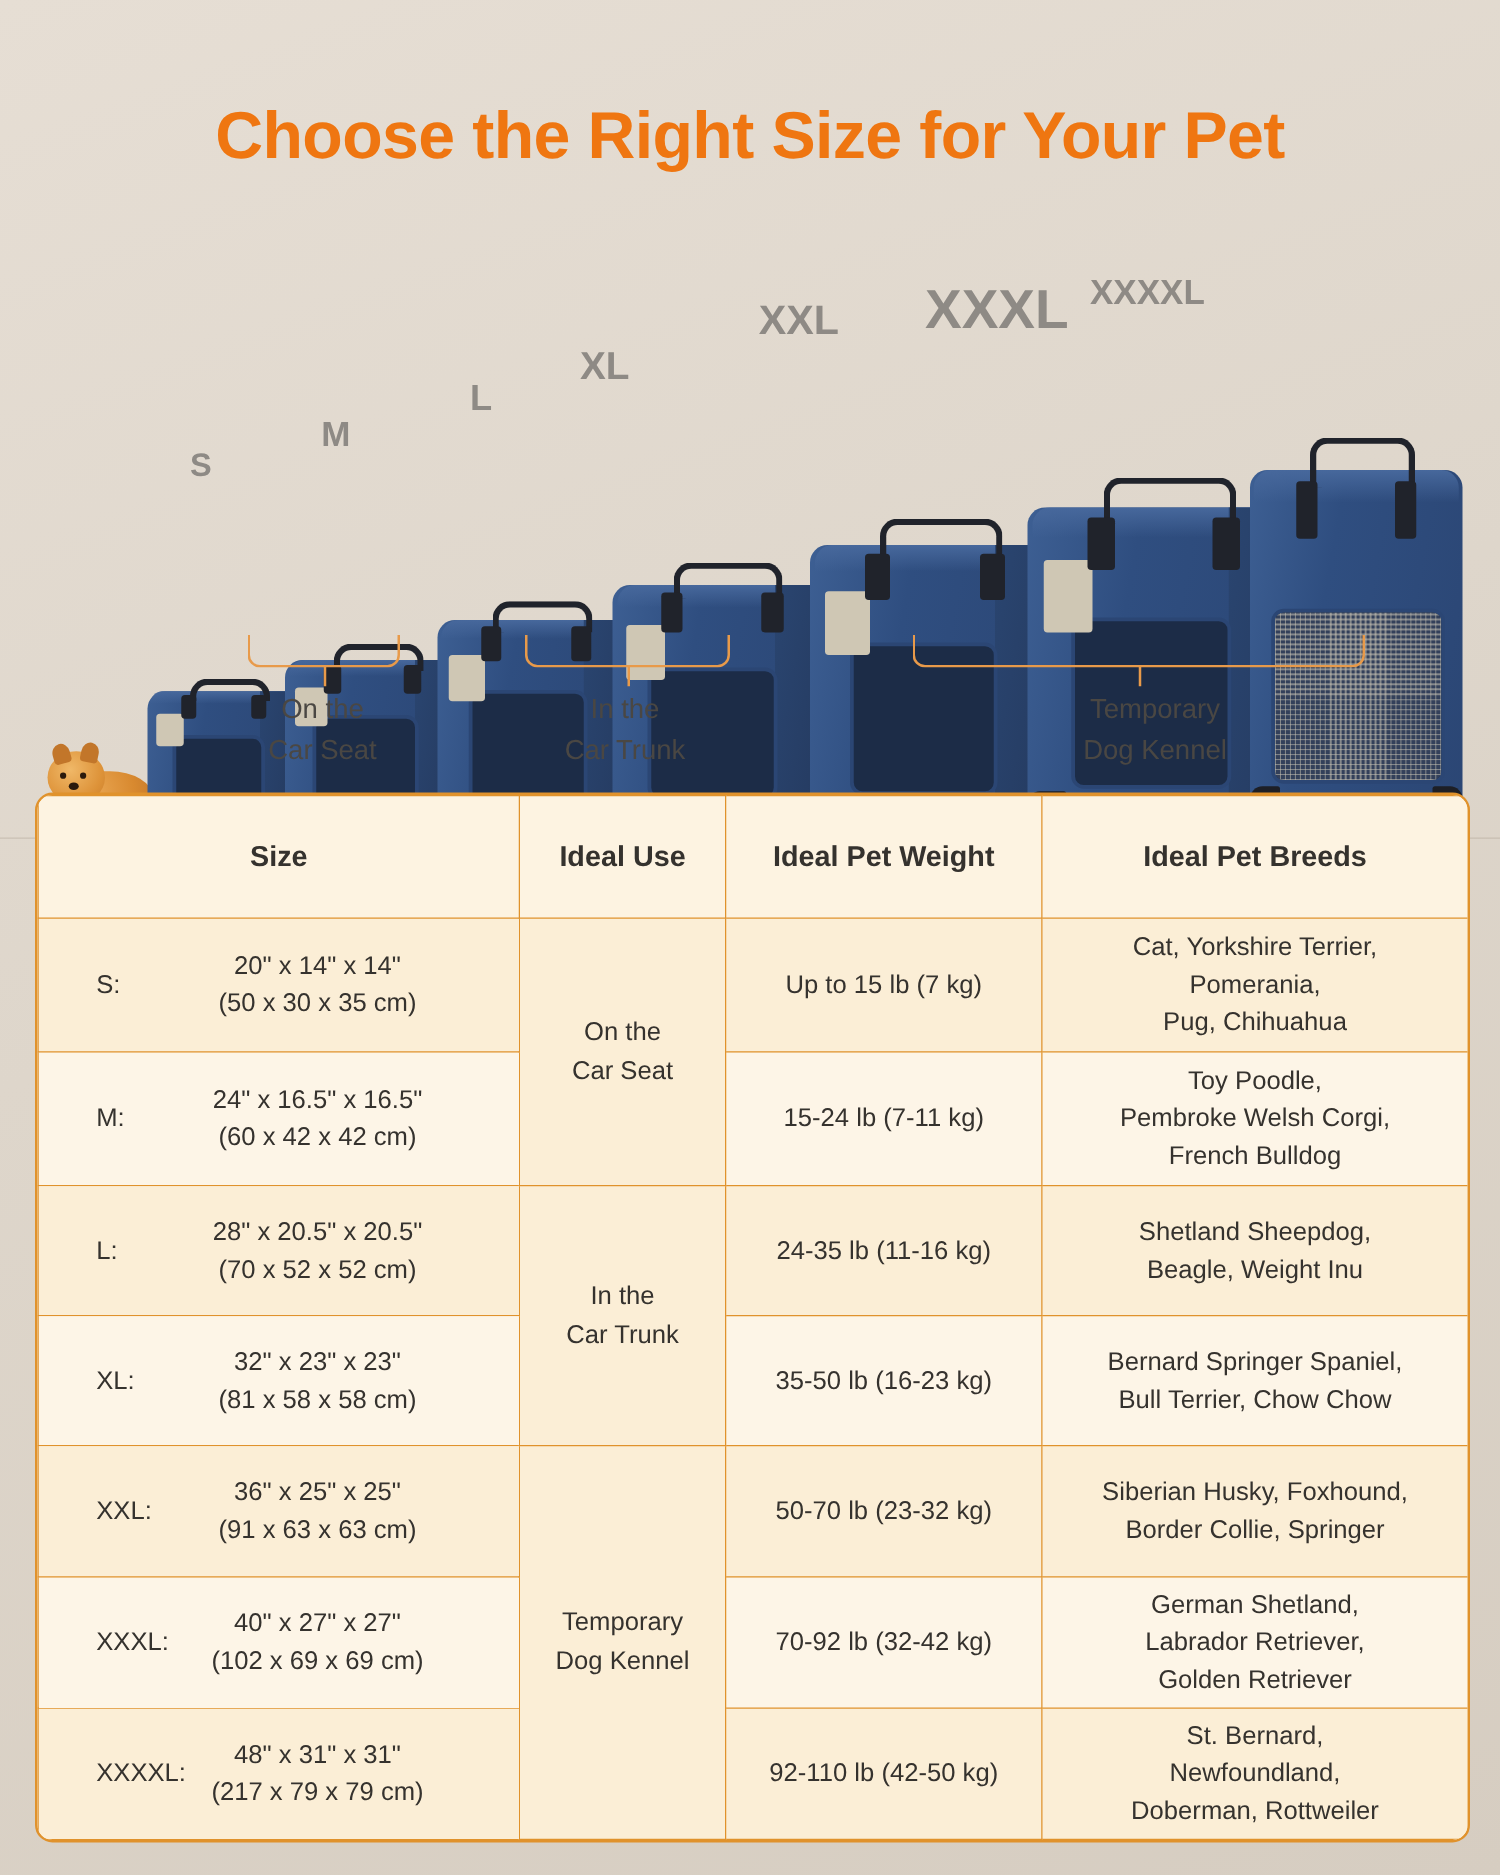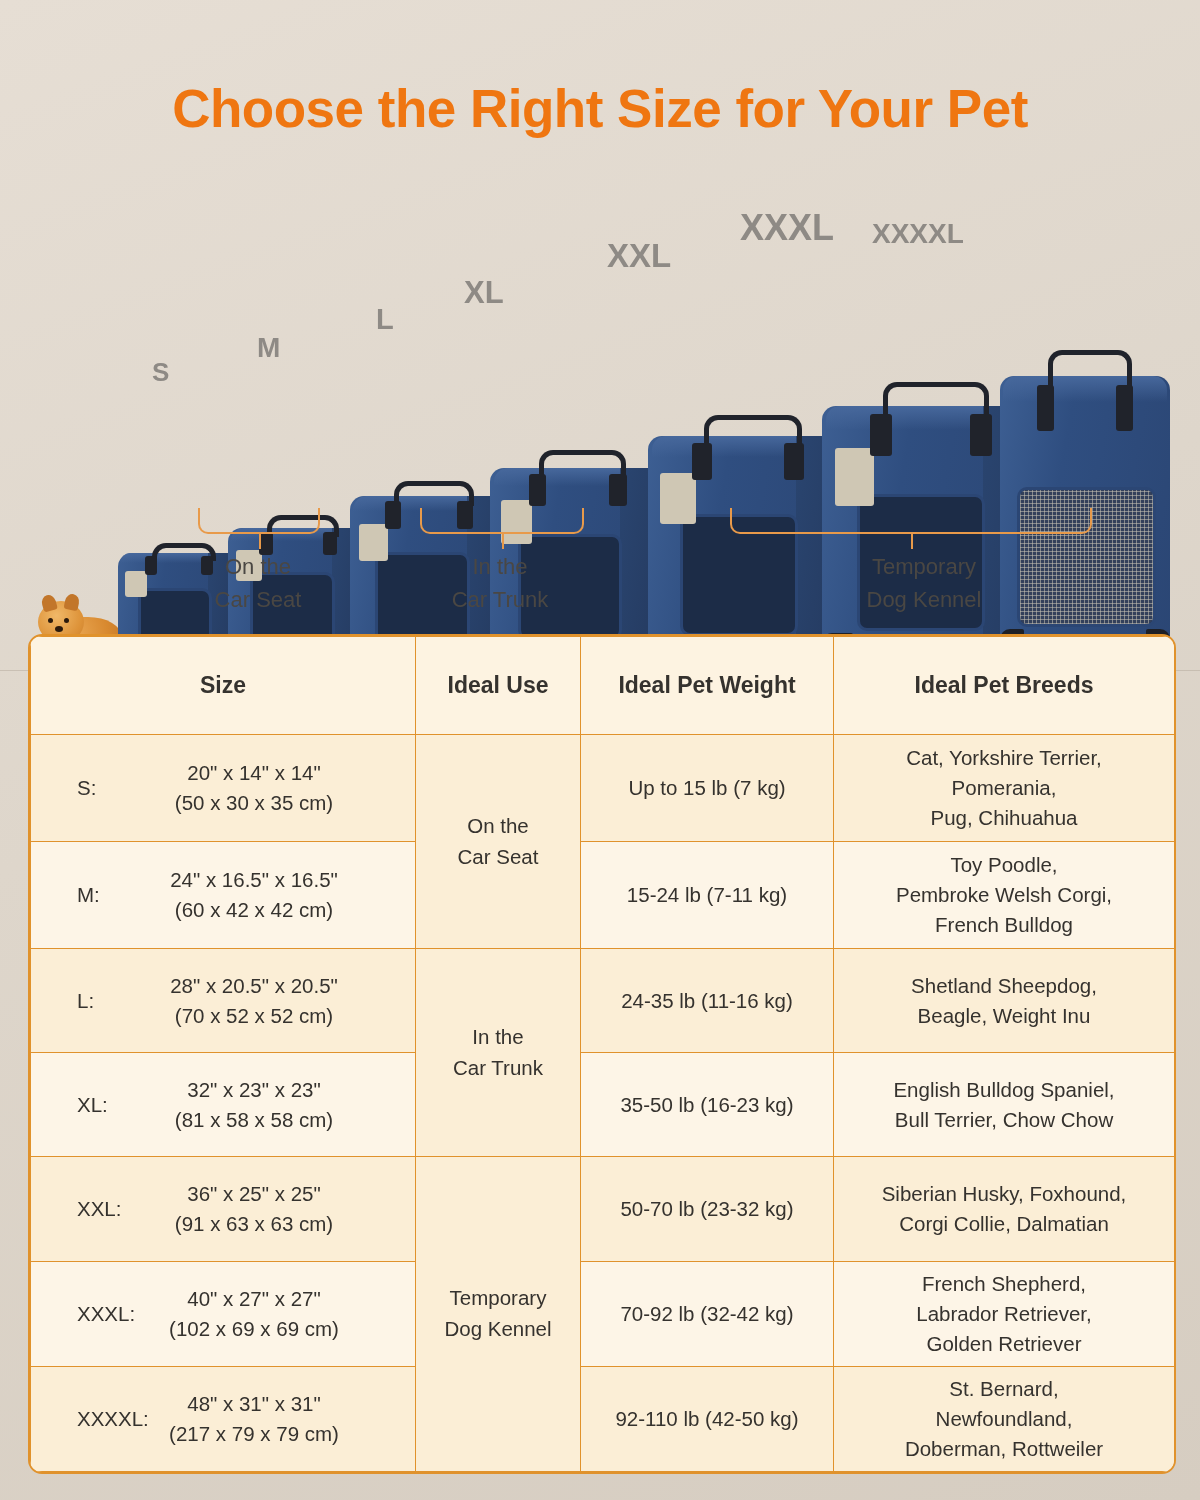--- a/index.html
+++ b/index.html
@@ -383,21 +383,21 @@
       <div class="top-edge"></div>
       <div class="side"></div>
       <div class="window"></div>
       <div class="panel"></div>
       <div class="handle"></div>
       <div class="strap l"></div>
       <div class="strap r"></div>
       <div class="foot l"></div>
       <div class="foot r"></div>
     </div>
-    <div class="size-tag" style="left:740px; top:32px; font-size:36px;text-align:right;">XXXL</div>
+    <div class="size-tag" style="left:740px; top:48px; font-size:44px;text-align:right;">XXXL</div>
 
     <div class="crate" style="left:1000px; bottom:-48px; width:170px; height:292px;">
       <div class="body"></div>
       <div class="top-edge"></div>
       <div class="window" style="left:10%; width:78%; height:46%;">
         <div class="mesh"></div>
       </div>
       <div class="handle"></div>
       <div class="strap l"></div>
       <div class="strap r"></div>
@@ -498,51 +498,51 @@
         </tr>
 
         <tr class="r-norm" style="height:104px;">
           <td class="size-cell">
             <span class="lbl">XL:</span>
             <span class="dims">32" x 23" x 23"</span>
             <span class="dims">(81 x 58 x 58 cm)</span>
           </td>
           <td>35-50 lb (16-23 kg)</td>
           <td>
-            <div>English Bulldog Spaniel,</div>
+            <div>Bernard Springer Spaniel,</div>
             <div>Bull Terrier, Chow Chow</div>
           </td>
         </tr>
 
         <tr class="r-alt" style="height:105px;">
           <td class="size-cell">
             <span class="lbl">XXL:</span>
             <span class="dims">36" x 25" x 25"</span>
             <span class="dims">(91 x 63 x 63 cm)</span>
           </td>
           <td class="merge-cell" rowspan="3">
             <div>Temporary</div>
             <div>Dog Kennel</div>
           </td>
           <td>50-70 lb (23-32 kg)</td>
           <td>
             <div>Siberian Husky, Foxhound,</div>
-            <div>Corgi Collie, Dalmatian</div>
+            <div>Border Collie, Springer</div>
           </td>
         </tr>
 
         <tr class="r-norm" style="height:105px;">
           <td class="size-cell">
             <span class="lbl">XXXL:</span>
             <span class="dims">40" x 27" x 27"</span>
             <span class="dims">(102 x 69 x 69 cm)</span>
           </td>
           <td>70-92 lb (32-42 kg)</td>
           <td>
-            <div>French Shepherd,</div>
+            <div>German Shetland,</div>
             <div>Labrador Retriever,</div>
             <div>Golden Retriever</div>
           </td>
         </tr>
 
         <tr class="r-alt" style="height:105px;">
           <td class="size-cell">
             <span class="lbl">XXXXL:</span>
             <span class="dims">48" x 31" x 31"</span>
             <span class="dims">(217 x 79 x 79 cm)</span>

